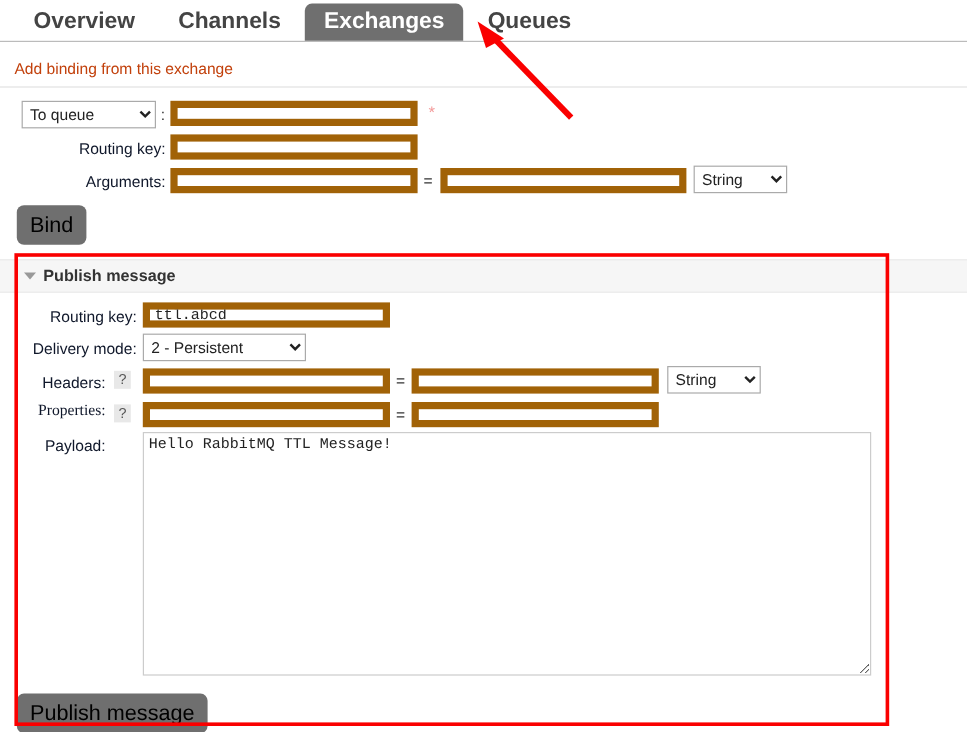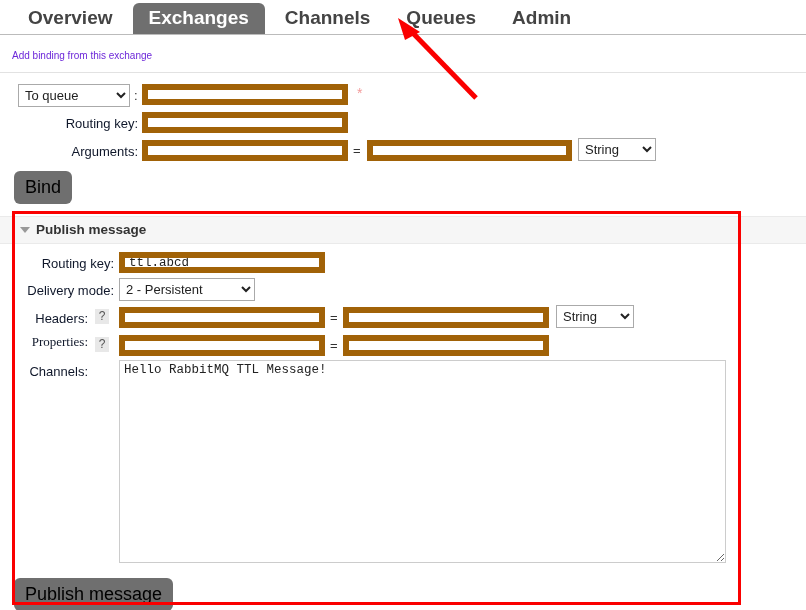--- a/index.html
+++ b/index.html
@@ -46,22 +46,22 @@
   }
   .tab.active {
     background: #6f6f6f;
     color: #ffffff;
   }
 
   
   .section-title {
     position: absolute;
     left: 12px; top: 50px;
-    font-size: 10px;
-    color: #6d28d9;
+    font-size: 13px;
+    color: #c2410c;
   }
   .rule {
     position: absolute;
     left: 0; top: 72px;
     width: 806px;
     height: 1px;
     background: #e2e2e2;
   }
 
   
@@ -188,24 +188,23 @@
     height: 100px;
     pointer-events: none;
   }
 </style>
 </head>
 <body>
 
 <div class="nav">
   <div class="nav-list">
     <div class="tab">Overview</div>
+    <div class="tab">Channels</div>
     <div class="tab active">Exchanges</div>
-    <div class="tab">Channels</div>
     <div class="tab">Queues</div>
-    <div class="tab">Admin</div>
   </div>
 </div>
 
 <div class="section-title">Add binding from this exchange</div>
 <div class="rule"></div>
 
 <select class="sel" style="left:18px; top:84px; width:112px;">
   <option>To queue</option>
   <option>To exchange</option>
 </select>
@@ -254,21 +253,21 @@
   <option>Boolean</option>
   <option>List</option>
 </select>
 
 <div class="lbl" style="left:14px; top:334px; width:74px;font-family:Liberation Serif, serif;">Properties:</div>
 <div class="help" style="left:95px; top:337px;">?</div>
 <input class="txt" style="left: 119px; top: 335px; width: 206px;" type="text" value="">
 <div class="eq" style="left:330px; top:338px;">=</div>
 <input class="txt" style="left: 343px; top: 335px; width: 206px;" type="text" value="">
 
-<div class="lbl" style="left:16px; top:364px; width:72px;">Channels:</div>
+<div class="lbl" style="left:16px; top:364px; width:72px;">Payload:</div>
 <textarea class="payload" style="left: 119px; top: 360px; width: 607px; height: 203px;">Hello RabbitMQ TTL Message!</textarea>
 
 <button class="btn" style="left:14px; top:578px;">Publish message</button>
 
 <div class="annot-box"></div>
 <svg class="annot-arrow" viewBox="0 0 110 100">
   <line x1="96" y1="88" x2="28" y2="18" stroke="#fa0000" stroke-width="5"></line>
   <polygon points="18,8 40,22 25,30" fill="#fa0000"></polygon>
 </svg>
 

